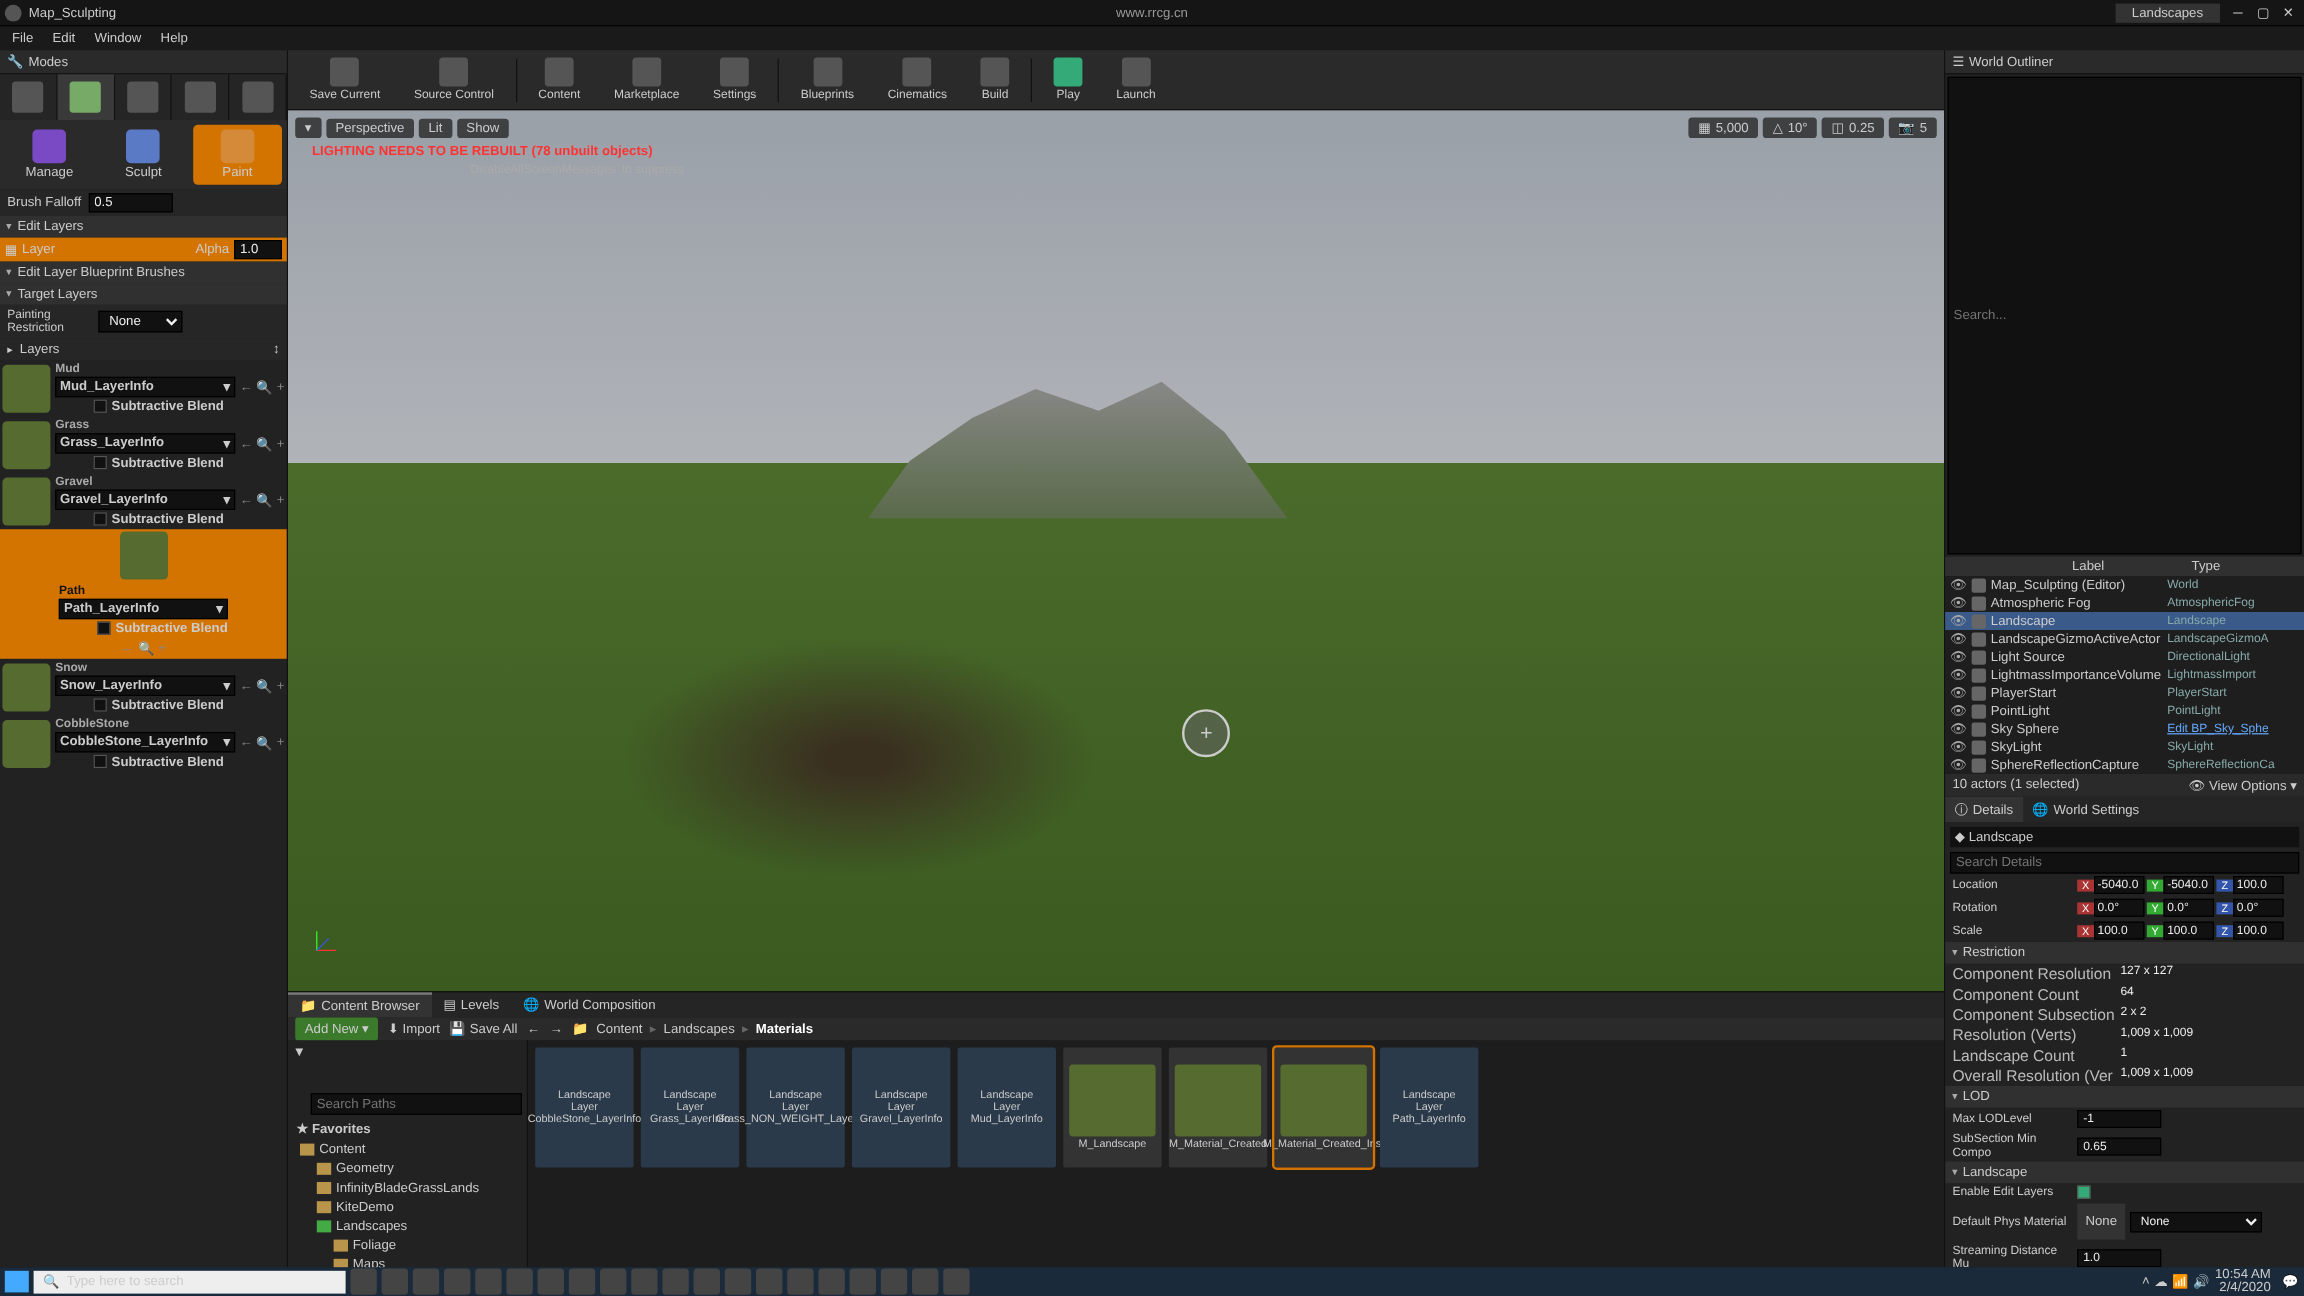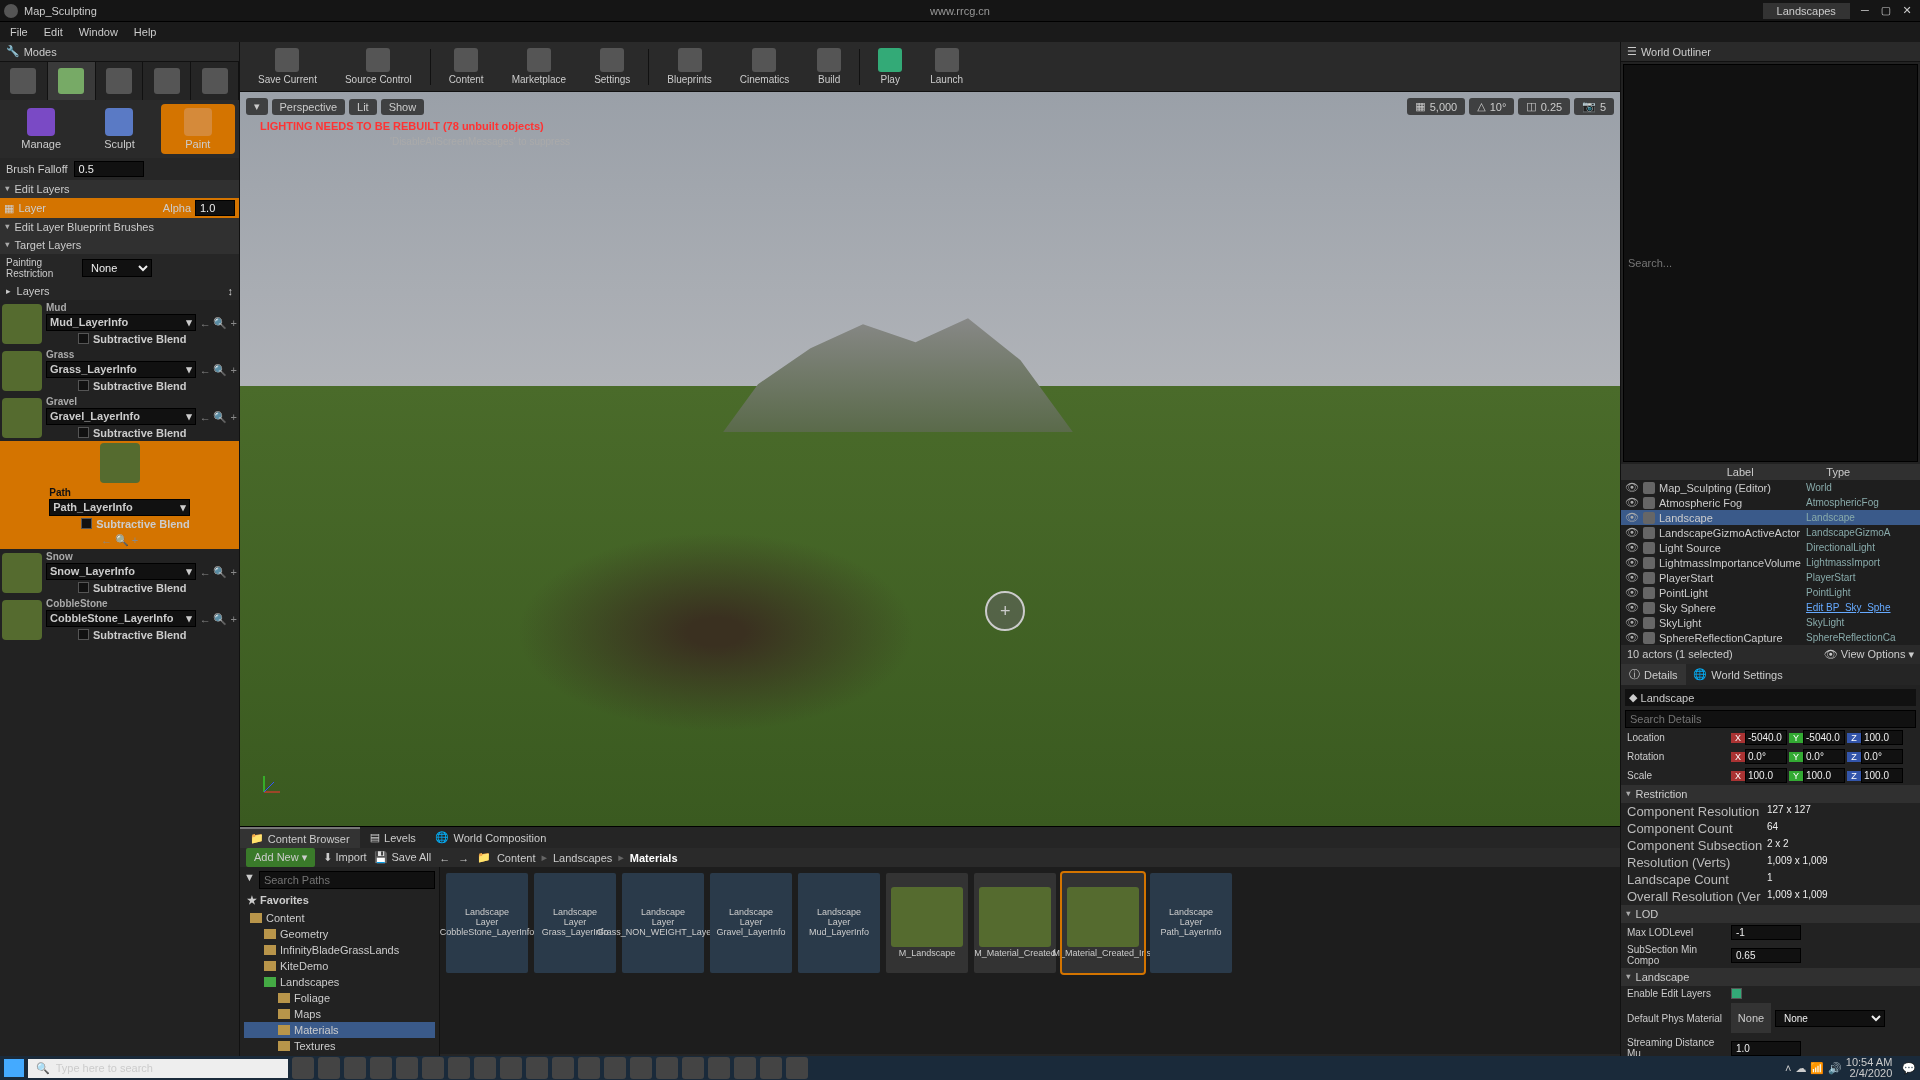--- a/index.html
+++ b/index.html
@@ -99,21 +99,21 @@
 .det-row .k { width:100px; font-size:10px; color:#ccc; }
 .xyz { display:flex; gap:2px; }
 .xyz .ax { display:flex; align-items:center; }
 .xyz .ax .l { width:14px; text-align:center; color:#fff; font-size:9px; }
 .xyz .ax.x .l { background:#a33; } .xyz .ax.y .l { background:#3a3; } .xyz .ax.z .l { background:#35a; }
 .xyz .ax input { width:42px; background:#111; border:1px solid #000; color:#eee; font-size:10px; padding:1px 2px; }
 .info-row { display:flex; padding:1px 6px; }
 .info-row .k { width:140px; font-size:13px; color:#bbb; }
 .info-row .v { font-size:10px; color:#eee; }
 .det-input { background:#111; border:1px solid #000; padding:1px 4px; width:70px; font-size:10px; color:#eee; }
-.search { background:#111; border:1px solid #000; padding:2px 4px; color:#aaa; flex:1; }
+.search { background:#111; border:1px solid #000; padding:2px 4px; color:#aaa; flex:1;margin-top:40px; }
 .taskbar { height:24px; background:#1a2a3a; display:flex; align-items:center; padding:0 4px; gap:4px; position:absolute; bottom:0; left:0; right:0; }
 .taskbar .start { width:20px; height:18px; background:#4af; }
 .taskbar .srch { flex:0 0 260px; background:#eee; color:#555; padding:3px 8px; display:flex; align-items:center; gap:6px; }
 .taskbar .tico { width:22px; height:22px; background:#444; border-radius:3px; }
 .taskbar .spacer { flex:1; }
 .taskbar .clock { text-align:right; line-height:1; font-size:10px; padding-right:6px; }
 .chk { width:11px; height:11px; background:#111; border:1px solid #555; display:inline-block; }
 .sphere-thumb { background:radial-gradient(circle at 30% 30%, #9a8, #465); }
 </style>
 </head>

